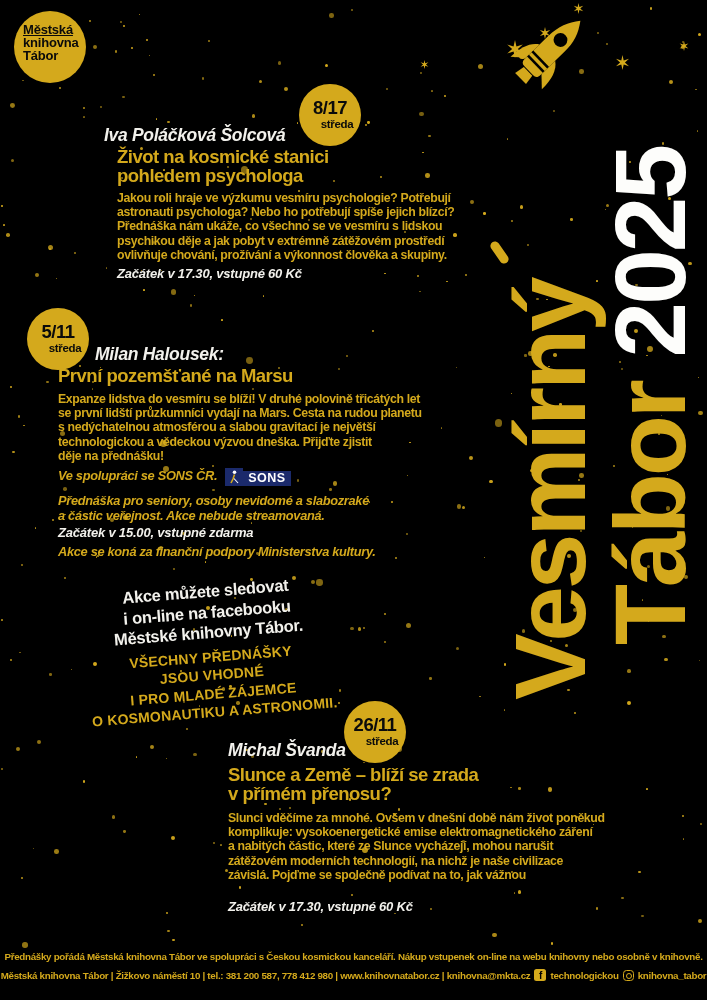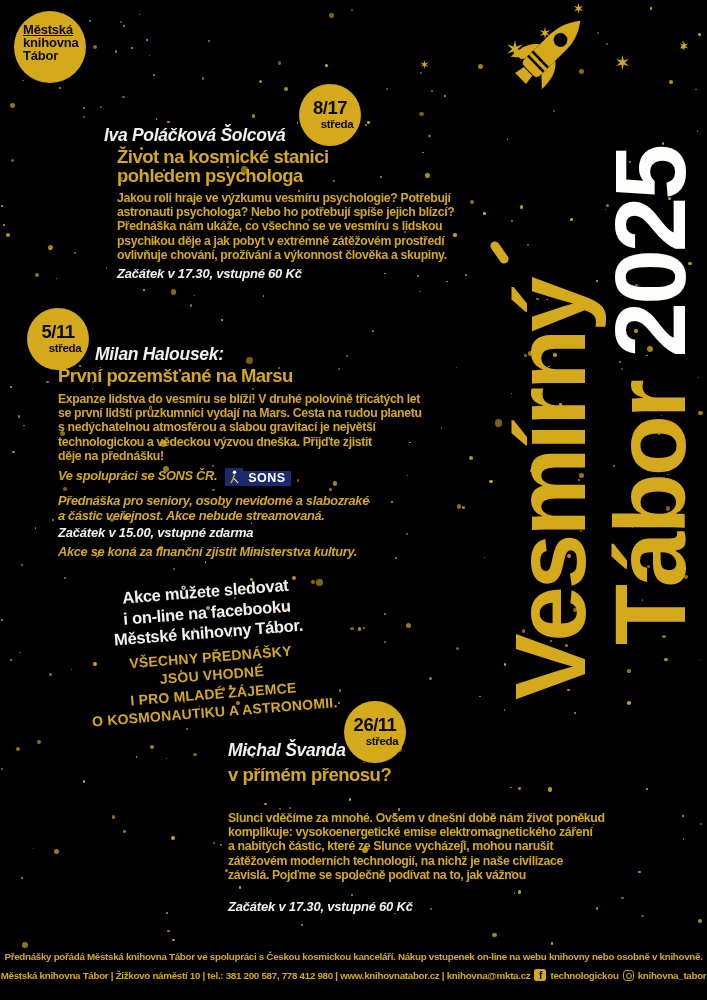--- a/index.html
+++ b/index.html
@@ -465,21 +465,21 @@
           </svg>
         </span>
         <span class="sons-txt">SONS</span>
       </span>
   </div>
   <div class="abs ynote" style="left:58px;top:493px;">
     <div>Přednáška pro seniory, osoby nevidomé a slabozraké</div>
     <div>a částic veřejnost. Akce nebude streamovaná.</div>
   </div>
   <div class="abs start" style="left:58px;top:525px;">Začátek v 15.00, vstupné zdarma</div>
-  <div class="abs ynote" style="left:58px;top:544px;">Akce se koná za finanční zjistit Ministerstva kultury.</div>
+  <div class="abs ynote" style="left:58px;top:544px;">Akce se koná za finanční podpory Ministerstva kultury.</div>
 
   <div class="midblock">
     <div class="mid-w">
       <div>Akce můžete sledovat</div>
       <div>i on-line na facebooku</div>
       <div>Městské knihovny Tábor.</div>
     </div>
     <div class="mid-y">
       <div>VŠECHNY PŘEDNÁŠKY</div>
       <div>JSOU VHODNÉ</div>
@@ -487,20 +487,21 @@
       <div>O KOSMONAUTIKU A ASTRONOMII.</div>
     </div>
   </div>
 
   <div class="badge b3">
     <div class="bnum">26/11</div>
     <div class="bday">středa</div>
   </div>
   <div class="abs speaker" style="left:228px;top:740px;">Michal Švanda</div>
   <div class="abs etitle" style="left:228px;top:766px;">
+    <div>Slunce a Země – blíží se zrada</div>
     <div>v přímém přenosu?</div>
   </div>
   <div class="abs ebody" style="left:228px;top:811px;">
     <div>Slunci vděčíme za mnohé. Ovšem v dnešní době nám život poněkud</div>
     <div>komplikuje: vysokoenergetické emise elektromagnetického záření</div>
     <div>a nabitých částic, které ze Slunce vycházejí, mohou narušit</div>
     <div>zátěžovém moderních technologií, na nichž je naše civilizace</div>
     <div>závislá. Pojďme se společně podívat na to, jak vážnou</div>
   </div>
   <div class="abs start" style="left:228px;top:899px;">Začátek v 17.30, vstupné 60 Kč</div>

